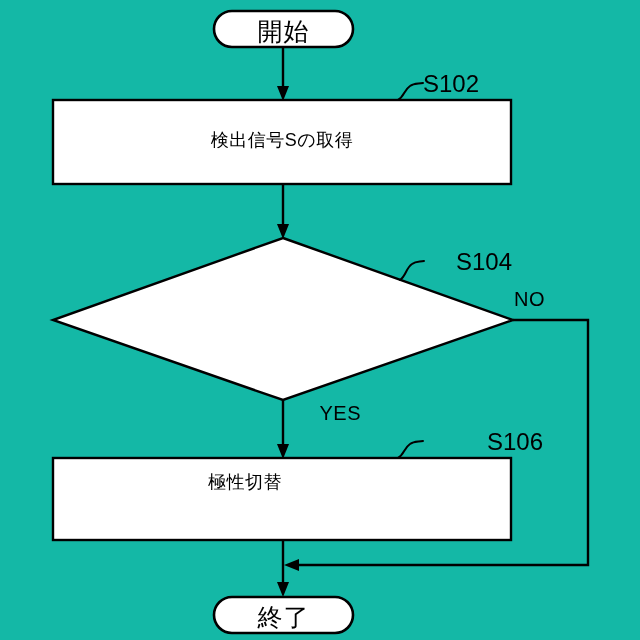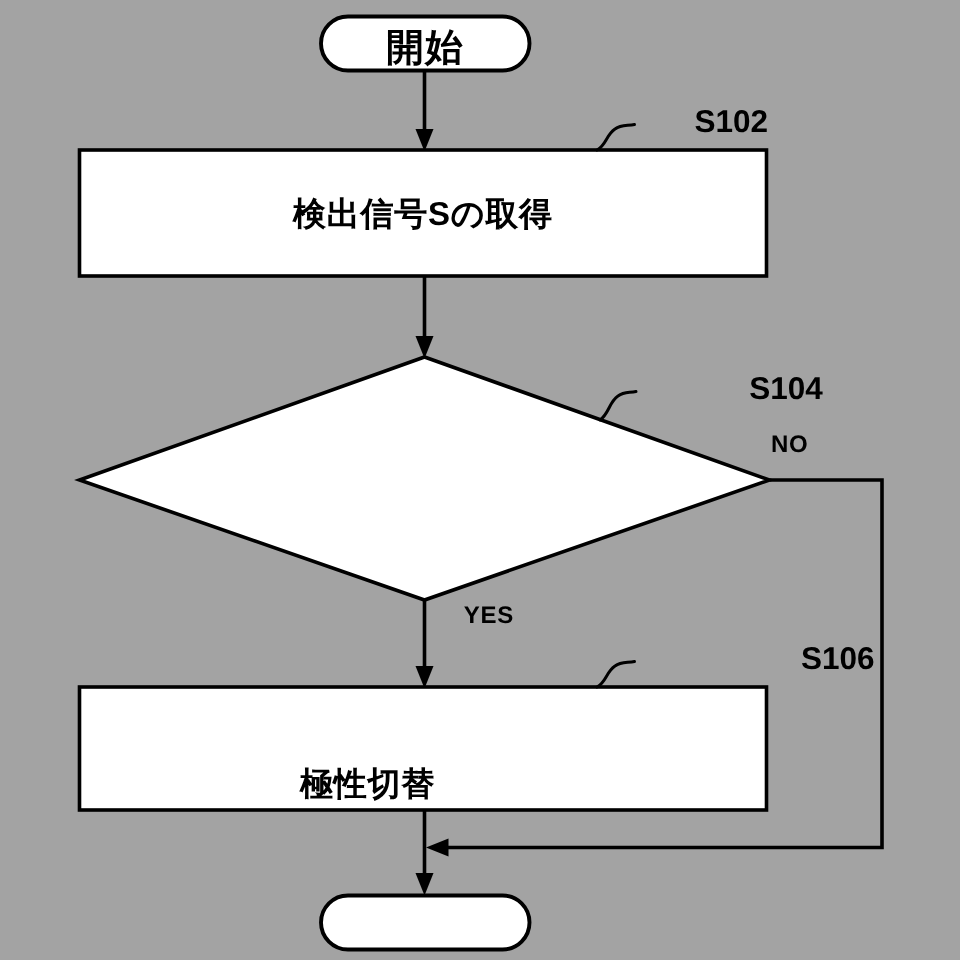--- a/index.html
+++ b/index.html
@@ -7,23 +7,22 @@
     padding: 0;
     background: #ffffff;
   }
   body {
     font-family: "Liberation Sans", "DejaVu Sans", sans-serif;
   }
   #flowchart-canvas {
     position: relative;
     width: 640px;
     height: 640px;
-    background: #a3a3a3;
+    background: #14b8a6;
     overflow: hidden;
-    font-weight: bold;
   }
   #flowchart-canvas svg {
     position: absolute;
     top: 0;
     left: 0;
   }
   .shape-stroke {
     fill: #ffffff;
     stroke: #000000;
     stroke-width: 2.4;
@@ -52,34 +51,33 @@
   }
   .node-text {
     position: absolute;
     text-align: center;
     color: #000000;
     font-family: "Liberation Sans", "DejaVu Sans", sans-serif;
     white-space: nowrap;
     user-select: none;
   }
   .jp-label {
-    font-size: 22px;
+    font-size: 18px;
     letter-spacing: 0.5px;
   }
   .term-label {
     font-size: 25px;
     letter-spacing: 1px;
   }
   .step-id {
-    font-size: 21px;
+    font-size: 24px;
     letter-spacing: 0px;
-    margin-left: 40px;
   }
   .branch-label {
-    font-size: 16px;
+    font-size: 20px;
     letter-spacing: 0.5px;
   }
 </style>
 </head>
 <body>
 
 <div id="flowchart-canvas">
 
   <svg width="640" height="640" viewBox="0 0 640 640">
 
@@ -119,20 +117,21 @@
 
   <div class="node-text jp-label" style="left:53px; top:128px; width:458px;">検出信号Sの取得</div>
 
   <div class="node-text step-id" style="left:423px; top:70px; width:120px; text-align:left;">S102</div>
 
 
   <div class="node-text step-id" style="left:424px; top:248px; width:120px; text-align:center;">S104</div>
 
   <div class="node-text branch-label" style="left:514px; top:288px; width:60px; text-align:left;">NO</div>
 
-  <div class="node-text branch-label" style="left:291px; top:402px; width:70px; text-align:center;">YES</div>
+  <div class="node-text branch-label" style="left:291px; top:402px; width:70px; text-align:right;">YES</div>
 
-  <div class="node-text jp-label" style="left:53px; top:508px; width:384px;">極性切替</div>
+  <div class="node-text jp-label" style="left:53px; top:470px; width:384px;">極性切替</div>
 
   <div class="node-text step-id" style="left:423px; top:428px; width:120px; text-align:right;">S106</div>
 
+  <div class="node-text term-label" style="left:214px; top:601px; width:139px;">終了</div>
 
 </div>
 
 </body></html>

